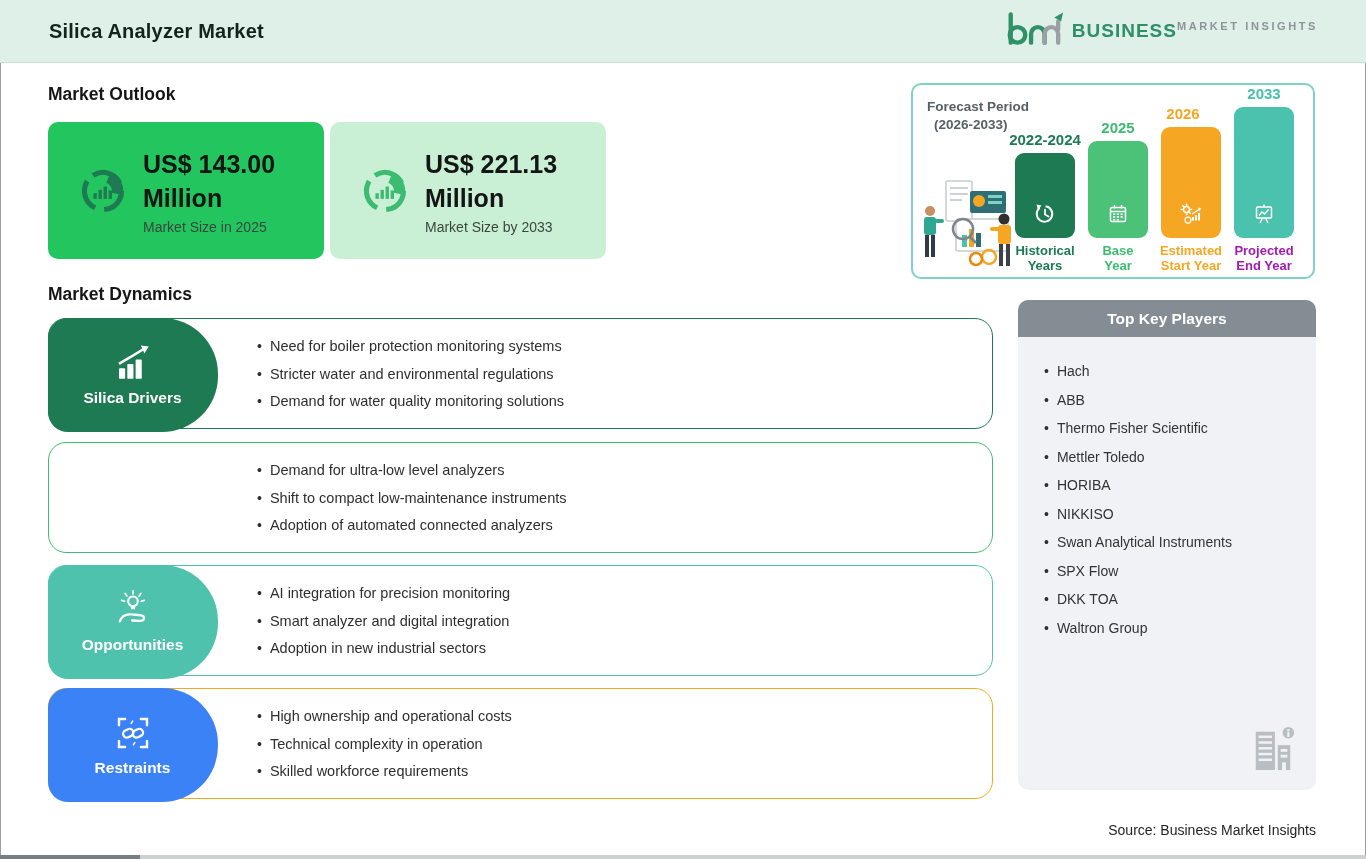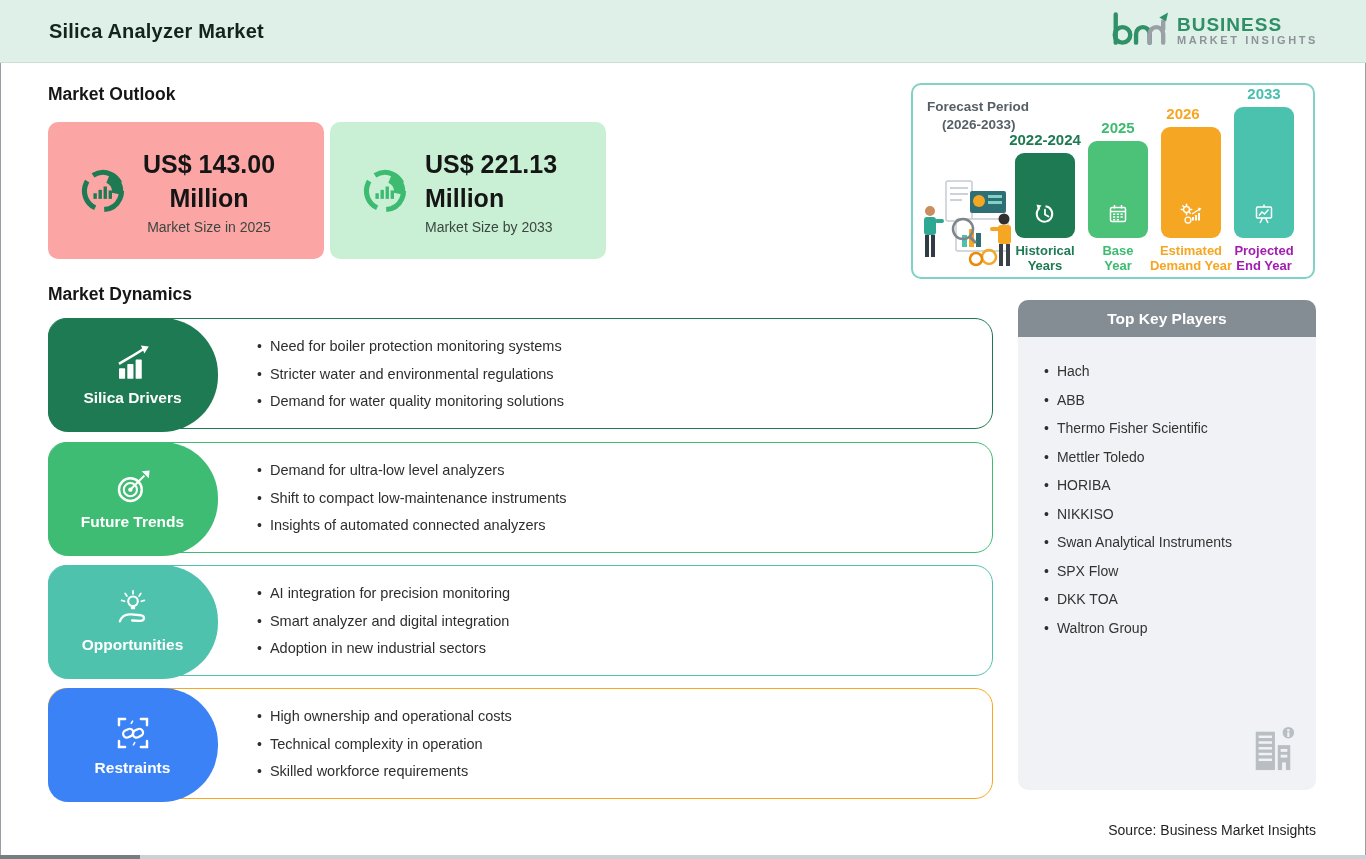--- a/index.html
+++ b/index.html
@@ -6,46 +6,46 @@
   html,body { background:#fff; }
   body { font-family:"Liberation Sans", sans-serif; }
   .page { position:relative; width:1366px; height:859px; background:#fff; overflow:hidden;
           outline:1px solid #979ea3; outline-offset:-1px; }
 
   
   .header { position:absolute; left:0; top:0; width:1366px; height:63px; background:#def0e7;
             border-bottom:1px solid #ccdfd5; }
   .page-title { position:absolute; left:49px; top:20px; font-size:20px; font-weight:bold; color:#13241e; letter-spacing:.2px; }
   .logo { position:absolute; right:48px; top:9px; display:flex; align-items:center; gap:8px; }
-  .logo-text { display:flex; flex-direction:column; line-height:1.05; }
+  .logo-text { display:flex; flex-direction:row; line-height:1.05; }
   .logo-line1 { font-size:19px; font-weight:bold; color:#2e8f68; letter-spacing:1px; }
   .logo-line2 { font-size:11px; font-weight:bold; color:#8d9398; letter-spacing:2.6px; }
 
   
   .sec-heading { position:absolute; font-size:17.5px; font-weight:bold; color:#161616; }
   #mo-heading { left:48px; top:84px; }
   #md-heading { left:48px; top:284px; }
 
   
   .stat-card { position:absolute; top:122px; height:137px; border-radius:10px;
                display:flex; align-items:center; padding-left:28px; gap:13px; }
-  #card-0 { left:48px;  width:276px; background:#fca5a5;text-align:center; }
+  #card-0 { left:48px;  width:276px; background:#22c55e; }
   #card-1 { left:330px; width:276px; background:#c9f0d4; }
   #card-2 { left:612px; width:274px; background:#e2e2e2; }
   .stat-icon { width:54px; height:54px; flex:0 0 auto; }
   .stat-text { display:flex; flex-direction:column; }
   .stat-value { font-size:25px; font-weight:bold; color:#151515; line-height:34px; }
   .stat-caption { font-size:14px; color:#3a463f; margin-top:4px; }
   #card-2 .stat-caption { font-size:15px; color:#4c4c4c; margin-top:2px; }
 
   
   .forecast { position:absolute; left:911px; top:83px; width:404px; height:196px; background:#fff;
               border:2px solid #7fd2c5; border-radius:10px; }
   .forecast-title { position:absolute; left:14px; top:13px; font-size:13.5px; font-weight:bold; color:#565f66; line-height:18px; }
-  .forecast-title .l2 { padding-left:7px;margin-left:8px; }
+  .forecast-title .l2 { padding-left:7px; }
   .fbar { position:absolute; width:60px; border-radius:9px; bottom:39px; }
   .fbar-year { position:absolute; width:90px; text-align:center; font-size:15px; font-weight:bold; }
   .fbar-icon { position:absolute; width:24px; height:24px; }
   .fbar-label { position:absolute; width:90px; text-align:center; font-size:13px; font-weight:bold; line-height:15px; bottom:4px; }
 
   
   .dyn-row { position:absolute; left:48px; width:945px; height:111px; background:#fff;
              border-radius:18px; border:1.5px solid; }
   .dyn-pill { position:absolute; left:-1.5px; top:-1.5px; width:170px; height:114px;
               border-radius:20px 56px 56px 20px; display:flex; flex-direction:column;
@@ -217,21 +217,21 @@
         <rect x="26" y="30" width="4" height="7" fill="#fff"></rect>
         <rect x="32" y="26" width="4" height="11" fill="#fff"></rect>
         <rect x="38" y="22" width="4" height="15" fill="#fff"></rect>
         <path d="M26,24 L40,15" stroke="#fff" stroke-width="2.5" fill="none"></path>
         <polygon points="38,11 45,13 40,19" fill="#fff"></polygon>
         <circle cx="18" cy="36" r="6" fill="none" stroke="#fff" stroke-width="2.5"></circle>
       </svg>
     </div>
     <div class="fbar-label" style="left:233px;color:#f5a623;">
       <div>Estimated</div>
-      <div>Demand Year</div>
+      <div>Start Year</div>
     </div>
 
     <div class="fbar-year" style="left:306px;bottom:175px;color:#45c0ae;margin-top:24px;">2033</div>
     <div class="fbar" style="left:321px;height:131px;background:#4ac2ae;">
       <svg class="fbar-icon" style="left:18px;bottom:12px;" viewBox="0 0 48 48">
         <rect x="9" y="10" width="30" height="22" rx="2" fill="none" stroke="#fff" stroke-width="3"></rect>
         <path d="M14,27 l6,-7 5,4 8,-9" stroke="#fff" stroke-width="2.8" fill="none"></path>
         <line x1="24" y1="5" x2="24" y2="10" stroke="#fff" stroke-width="3"></line>
         <line x1="16" y1="42" x2="21" y2="32" stroke="#fff" stroke-width="3"></line>
         <line x1="32" y1="42" x2="27" y2="32" stroke="#fff" stroke-width="3"></line>
@@ -266,42 +266,32 @@
           <span>Stricter water and environmental regulations</span>
         </div>
       <div class="bullet-line">
           <span class="bullet-dot">•</span>
           <span>Demand for water quality monitoring solutions</span>
         </div>
     </div>
   </div>
 
   <div class="dyn-row" style="top:442px;border-color:#3fbc73;">
-    <div class="dyn-pill" style="background:#3fbc73;">
-      <svg class="pill-icon" viewBox="0 0 48 48">
-        <circle cx="21" cy="27" r="13" fill="none" stroke="#fff" stroke-width="2.8"></circle>
-        <circle cx="21" cy="27" r="7.5" fill="none" stroke="#fff" stroke-width="2.4"></circle>
-        <circle cx="21" cy="27" r="2.5" fill="#fff"></circle>
-        <line x1="22" y1="26" x2="37" y2="11" stroke="#fff" stroke-width="2.4"></line>
-        <polygon points="34,6 43,5 42,14" fill="#fff"></polygon>
-      </svg>
-      <div class="dyn-pill-label">Future Trends</div>
-    </div>
     <div class="dyn-bullets">
       <div class="bullet-line">
           <span class="bullet-dot">•</span>
           <span>Demand for ultra-low level analyzers</span>
         </div>
       <div class="bullet-line">
           <span class="bullet-dot">•</span>
           <span>Shift to compact low-maintenance instruments</span>
         </div>
       <div class="bullet-line">
           <span class="bullet-dot">•</span>
-          <span>Insights of automated connected analyzers</span>
+          <span>Adoption of automated connected analyzers</span>
         </div>
     </div>
   </div>
 
   <div class="dyn-row" style="top:565px;border-color:#4fc2ae;">
     <div class="dyn-pill" style="background:#4fc2ae;">
       <svg class="pill-icon" viewBox="0 0 48 48">
         <g stroke="#fff" stroke-width="2" stroke-linecap="round">
           <line x1="24" y1="2" x2="24" y2="5.5"></line>
           <line x1="15" y1="5" x2="17" y2="8"></line>

